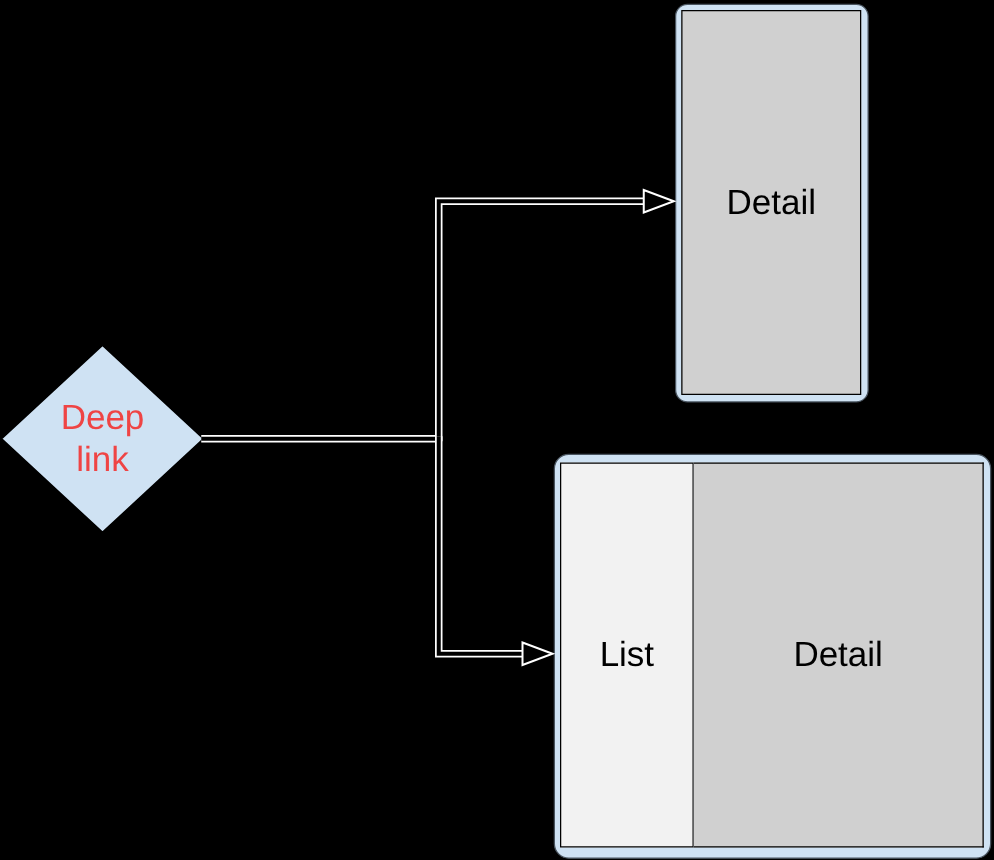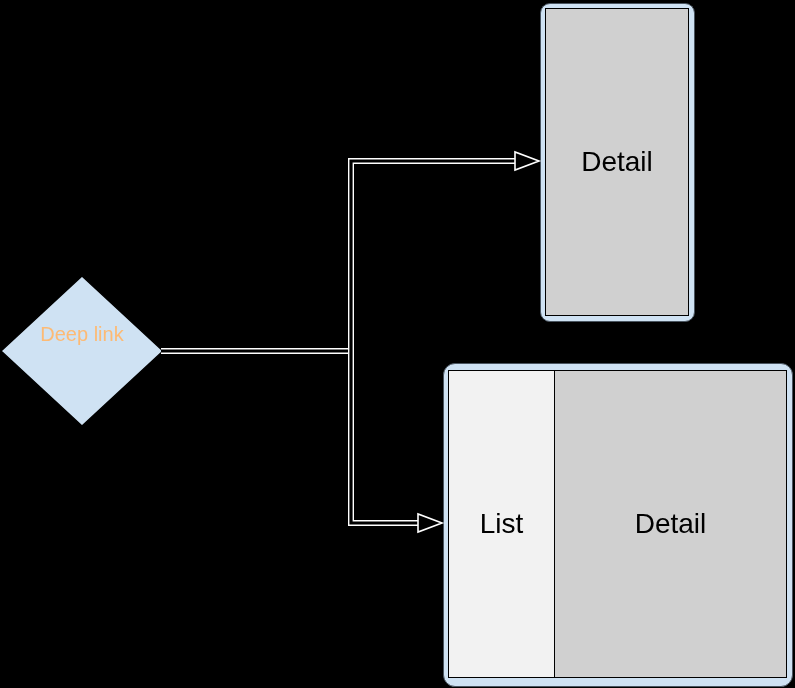--- a/index.html
+++ b/index.html
@@ -29,23 +29,23 @@
     left: 0;
     top: 0;
     display: block;
   }
   .diamond-label {
     position: absolute;
     left: 37px;
     top: 317px;
     width: 90px;
     text-align: center;
-    font-size: 20px;
+    font-size: 28px;
     line-height: 34px;
-    color: #fdba74;
+    color: #ef4444;
   }
   
   .phone-frame {
     position: absolute;
     left: 540px;
     top: 3px;
     width: 155px;
     height: 319px;
     background: #cfe2f3;
     border: 1px solid #4a5560;

